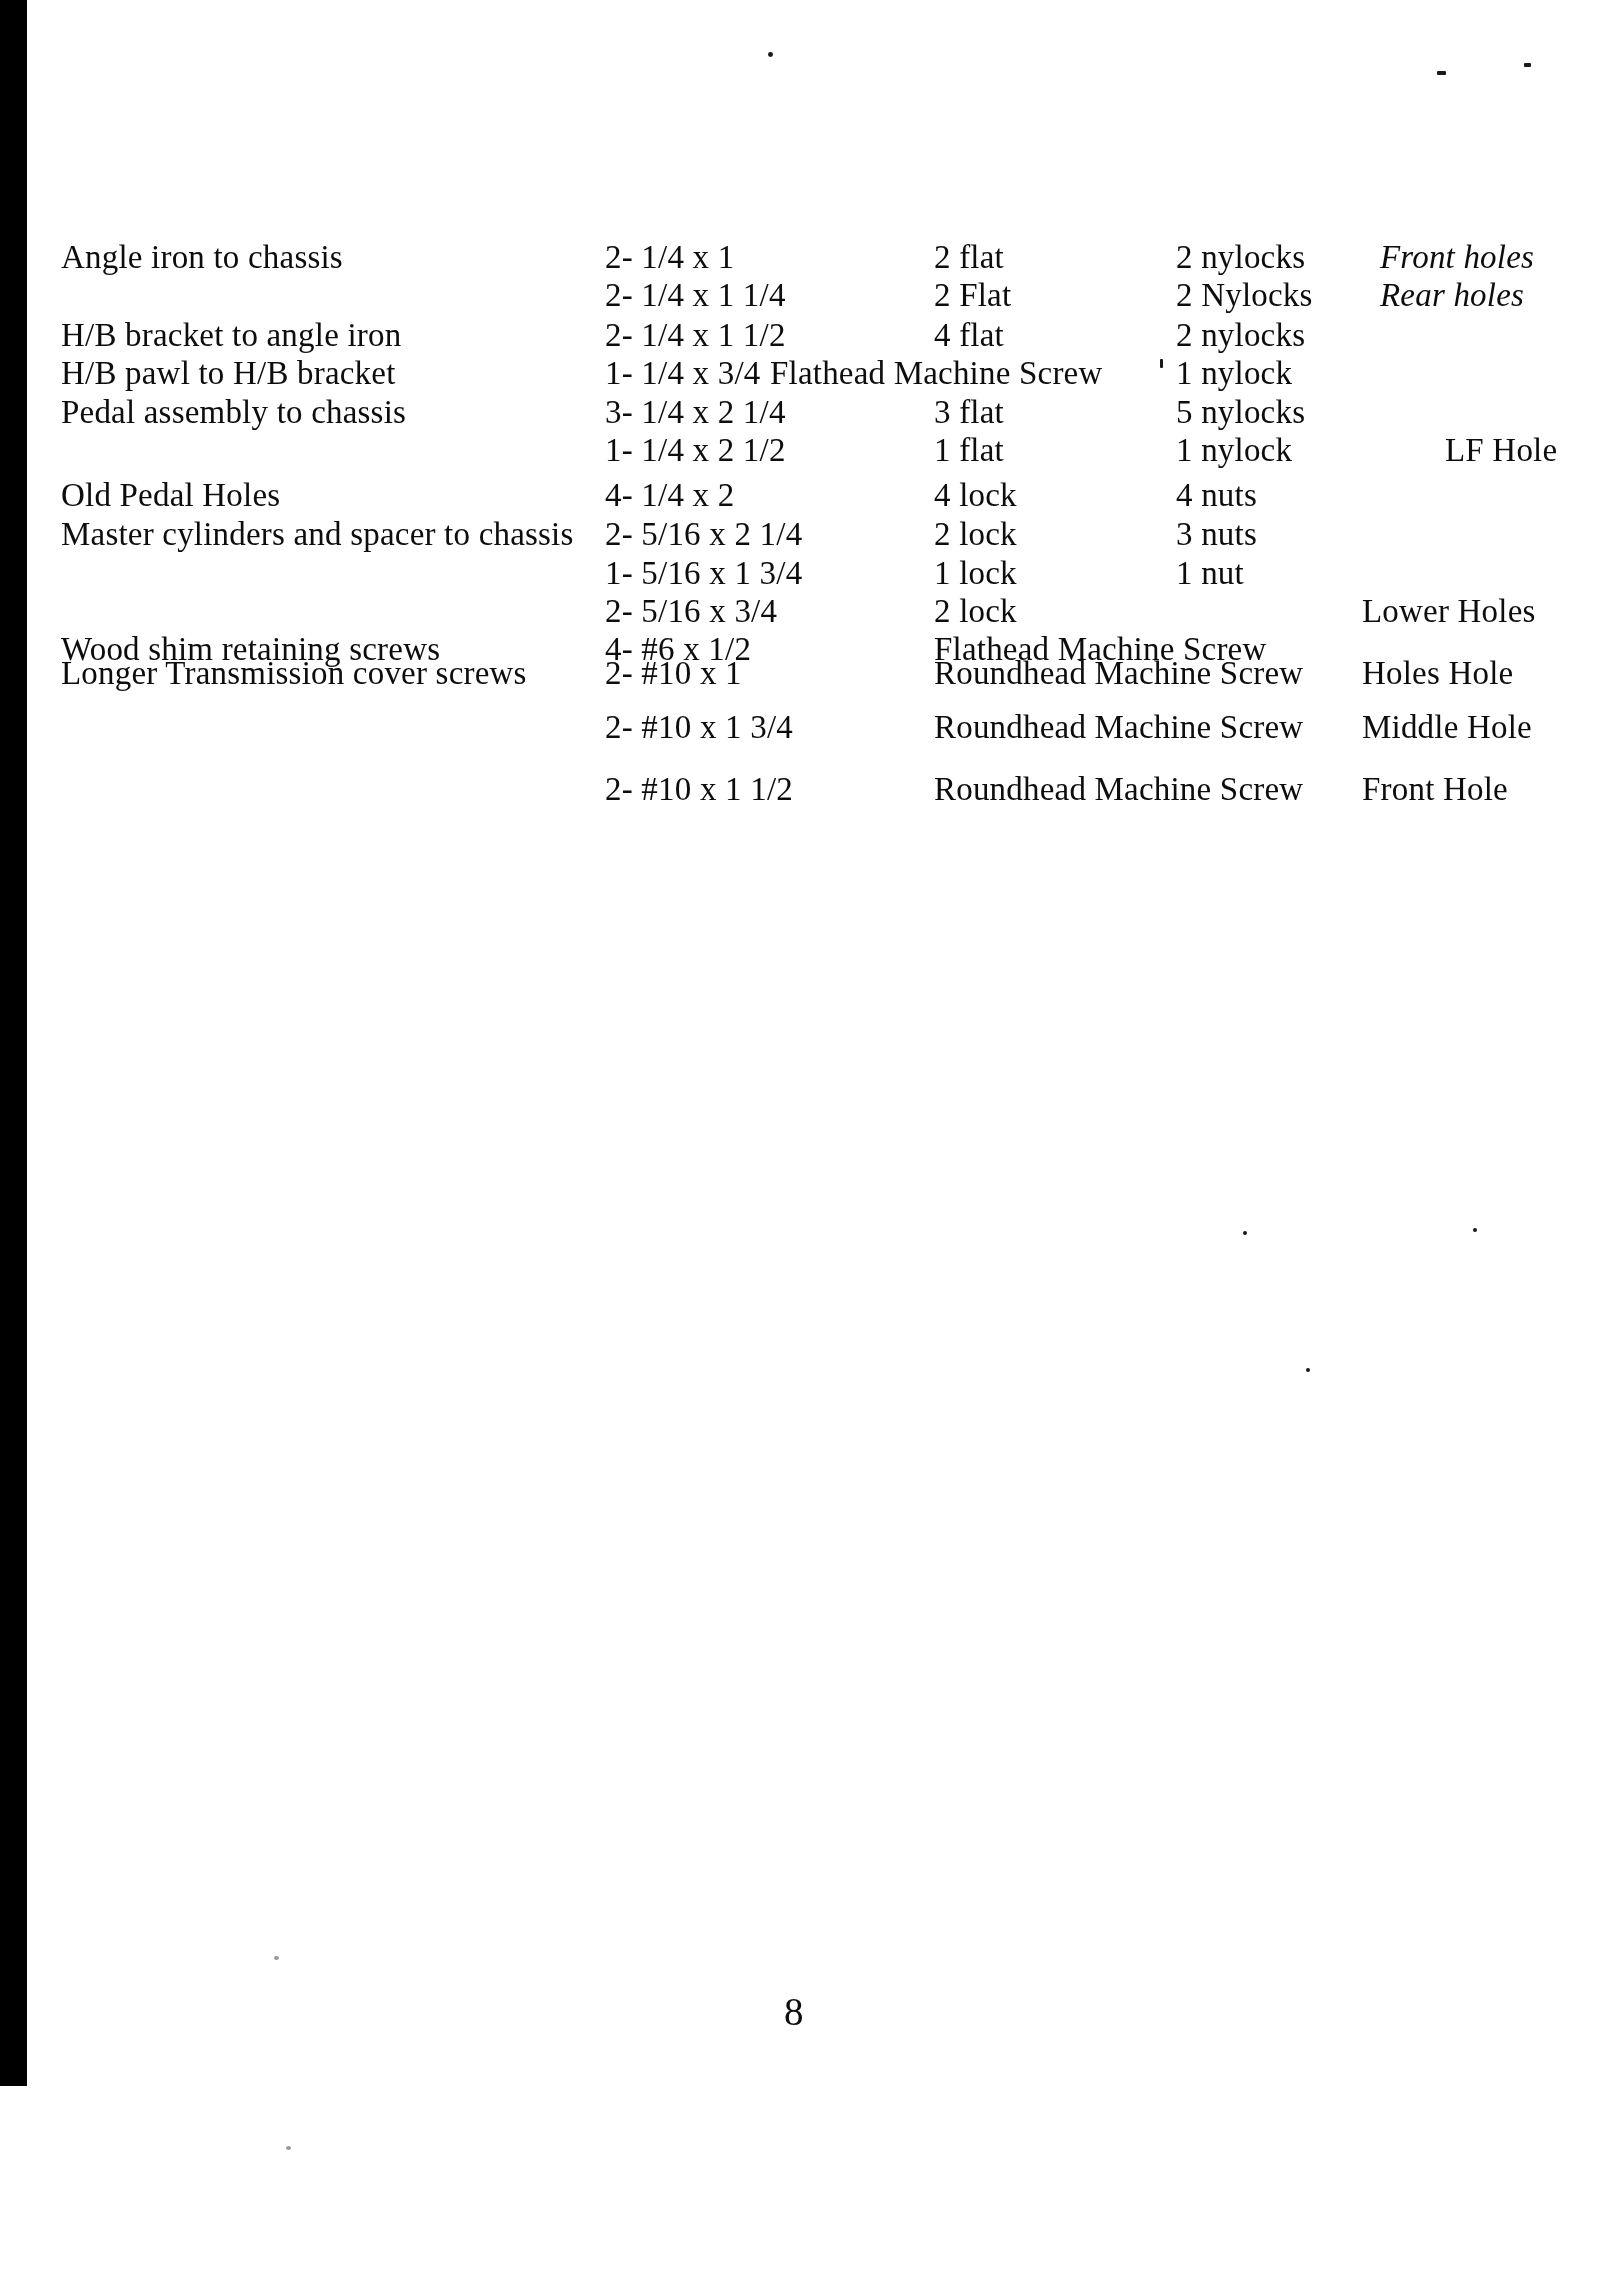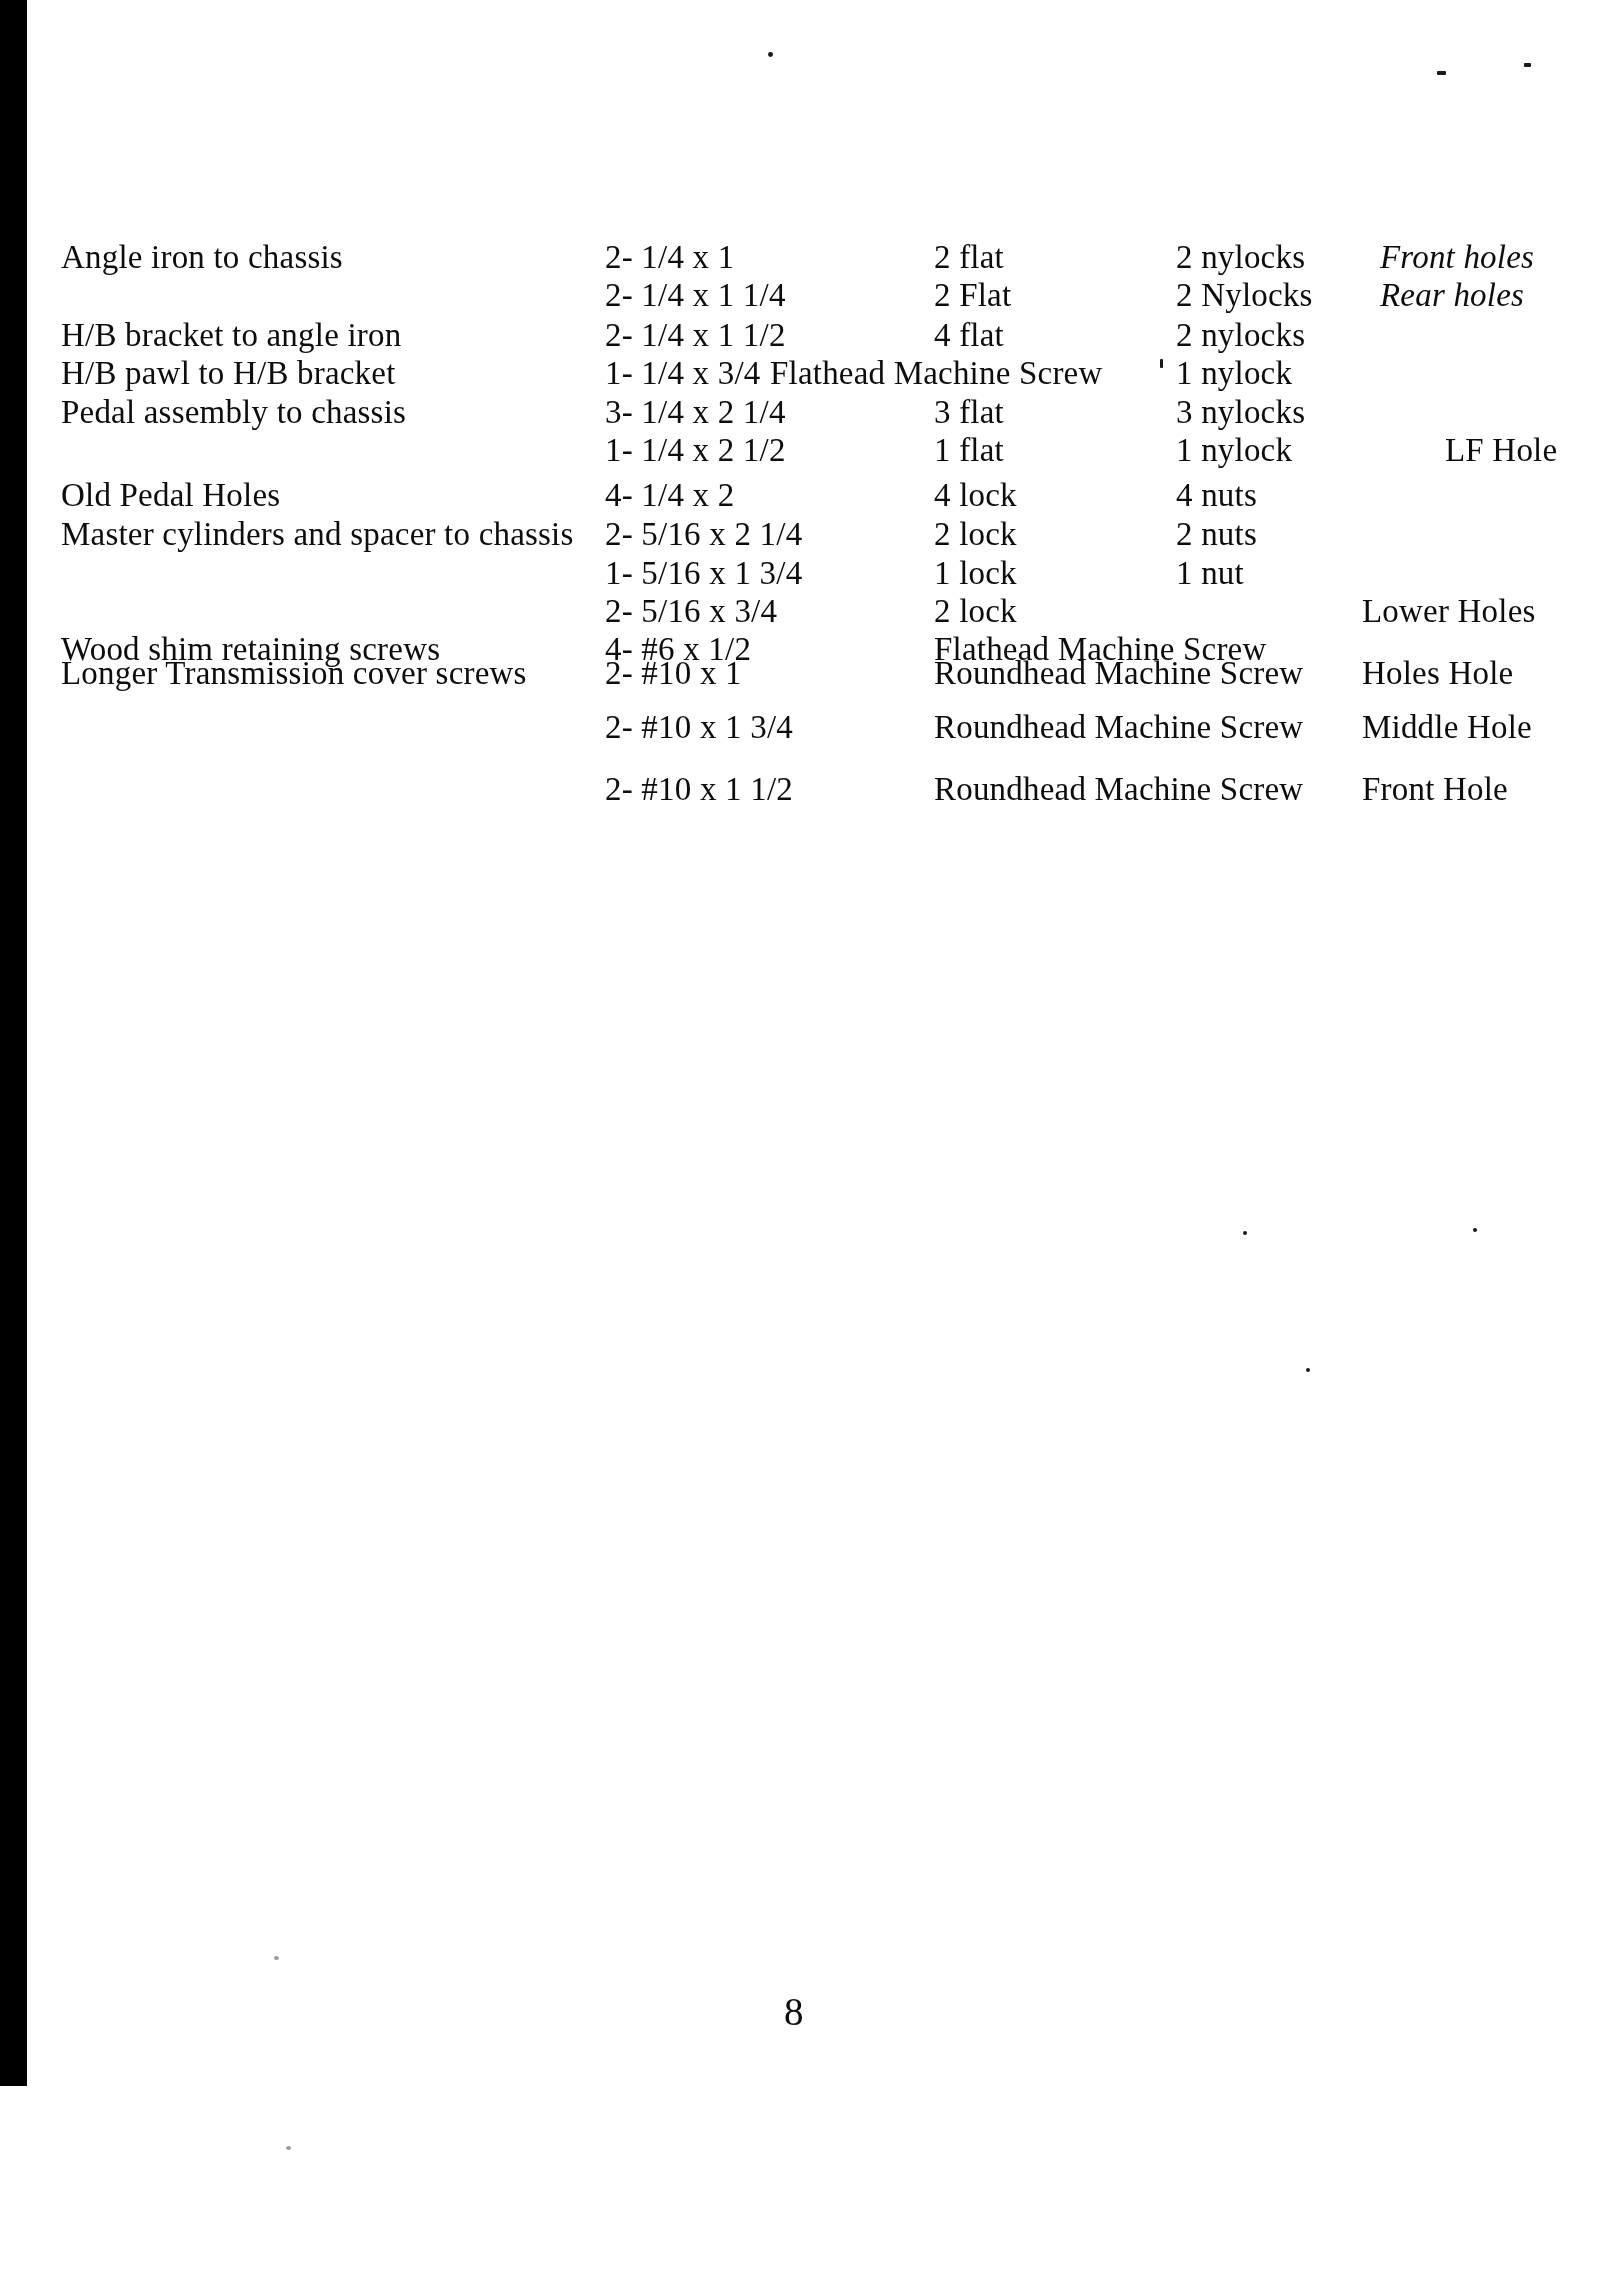--- a/index.html
+++ b/index.html
@@ -73,42 +73,42 @@
     <span class="cell c1">H/B pawl to H/B bracket</span>
     <span class="cell c2">1- 1/4 x 3/4</span>
     <span class="cell c2b">Flathead Machine Screw</span>
     <span class="cell c4">1 nylock</span>
   </div>
 
   <div class="row" style="top:393px">
     <span class="cell c1">Pedal assembly to chassis</span>
     <span class="cell c2">3- 1/4 x 2 1/4</span>
     <span class="cell c3">3 flat</span>
-    <span class="cell c4">3 nylocks</span>
+    <span class="cell c4">5 nylocks</span>
   </div>
 
   <div class="row" style="top:431px">
     <span class="cell c2">1- 1/4 x 2 1/2</span>
     <span class="cell c3">1 flat</span>
     <span class="cell c4">1 nylock</span>
     <span class="cell c5 n-lf">LF Hole</span>
   </div>
 
   <div class="row" style="top:476px">
     <span class="cell c1">Old Pedal Holes</span>
     <span class="cell c2">4- 1/4 x 2</span>
     <span class="cell c3">4 lock</span>
     <span class="cell c4">4 nuts</span>
   </div>
 
   <div class="row" style="top:515px">
     <span class="cell c1">Master cylinders and spacer to chassis</span>
     <span class="cell c2">2- 5/16 x 2 1/4</span>
     <span class="cell c3">2 lock</span>
-    <span class="cell c4">2 nuts</span>
+    <span class="cell c4">3 nuts</span>
   </div>
 
   <div class="row" style="top:554px">
     <span class="cell c2">1- 5/16 x 1 3/4</span>
     <span class="cell c3">1 lock</span>
     <span class="cell c4">1 nut</span>
   </div>
 
   <div class="row" style="top:592px">
     <span class="cell c2">2- 5/16 x 3/4</span>

